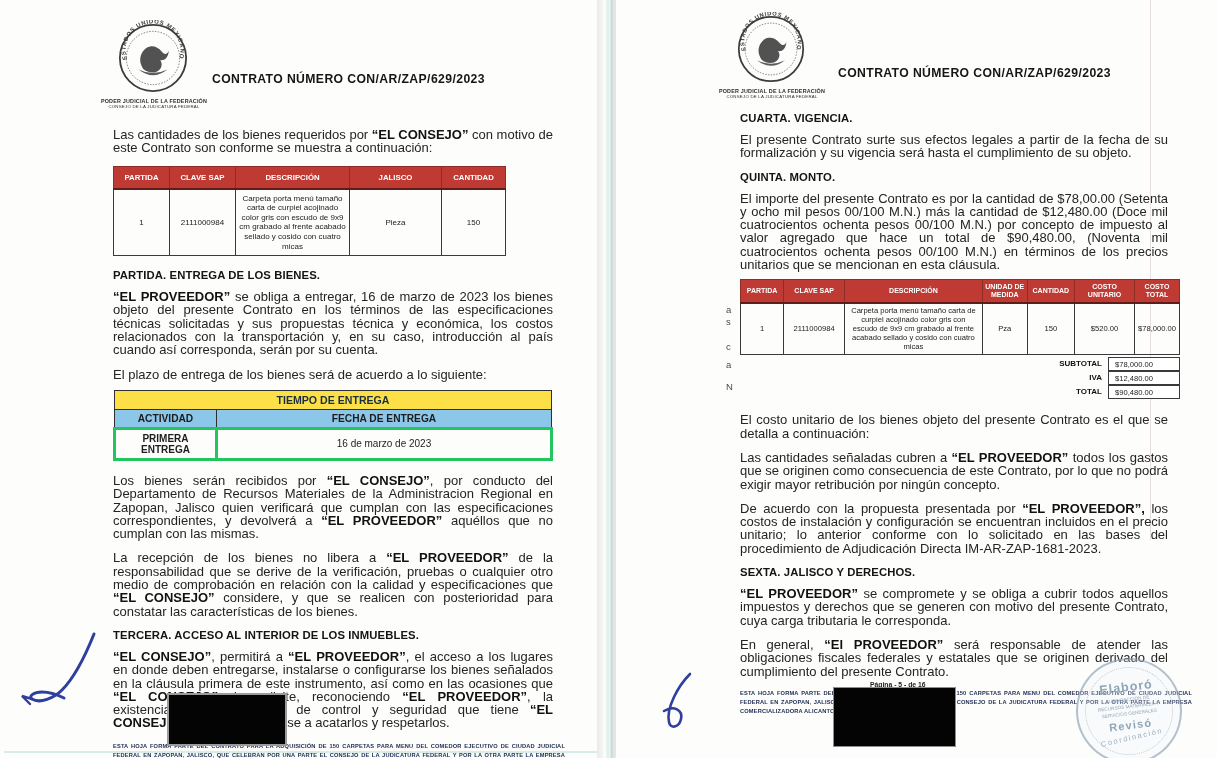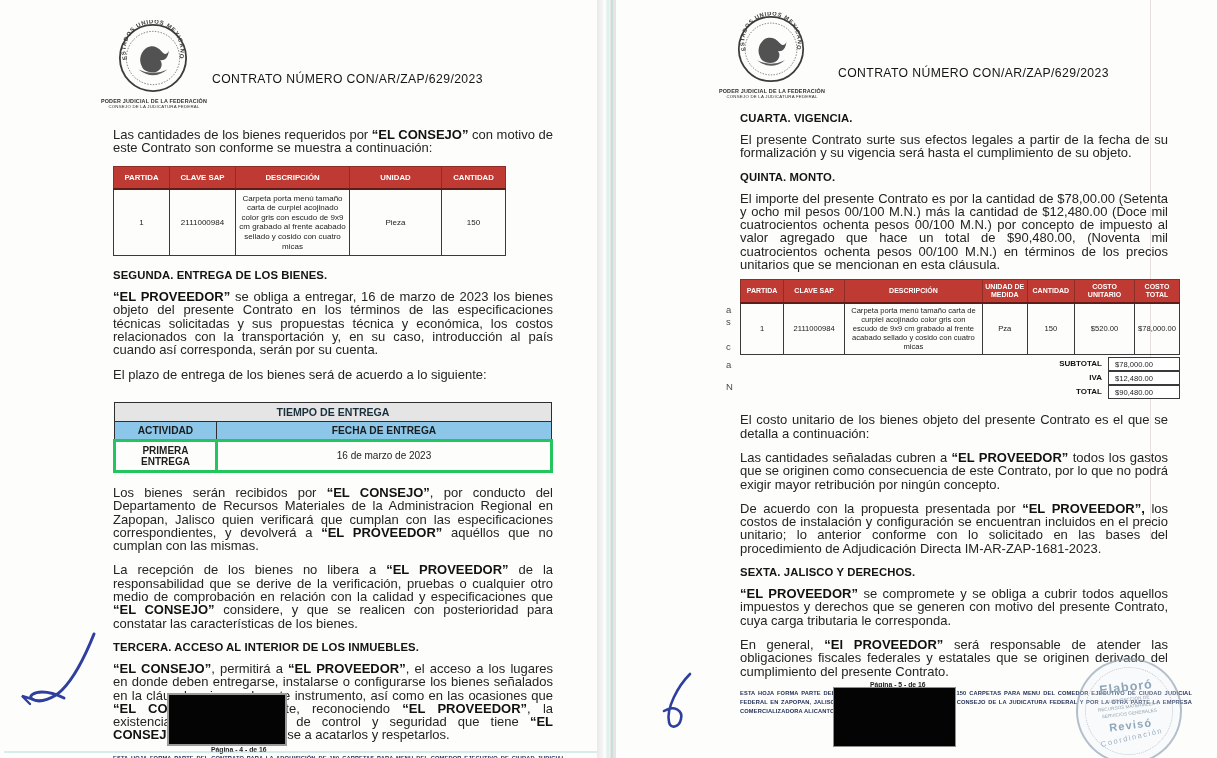--- a/index.html
+++ b/index.html
@@ -10,21 +10,21 @@
   .page-left { left:0; width:598px; }
   .page-right { left:610px; width:607px; }
   .divider { position:absolute; left:597px; top:0; width:14px; height:758px;
              background:linear-gradient(90deg,#e9e9e7 0%,#f5f5f4 40%,#ffffff 55%,#d9efec 78%,#fbfbfa 100%); }
 
   
   .seal { position:absolute; }
   .org-lines { position:absolute; text-align:center; color:#2e2e2e; }
   .org1 { font-size:5.4px; font-weight:bold; letter-spacing:.2px; }
   .org2 { font-size:4.4px; letter-spacing:.2px; }
-  .doc-title { position:absolute; font-size:12.2px; font-weight:normal; letter-spacing:.4px; color:#151515; }
+  .doc-title { position:absolute; font-size:12.2px; font-weight:bold; letter-spacing:.4px; color:#151515; }
 
   
   .flow { position:absolute; }
   .flow-left  { left:113px; top:128px; width:440px; }
   .flow-right { left:130px; top:112px; width:428px; }
   .p { font-size:13px; line-height:13.3px; text-align:justify; margin-bottom:11px; color:#242424; }
   .p b { color:#111; }
   .h { font-size:11.3px; font-weight:bold; margin-bottom:9px; color:#141414; letter-spacing:.1px; }
 
   
@@ -38,21 +38,21 @@
   .cost-table th { background:#bf3a33; color:#fff; font-size:7px; font-weight:bold;
                    border:1px solid #8e2c26; border-bottom:2px solid #5f1d19; padding:3px 2px; line-height:8px;}
   .cost-table td { border:1px solid #3a3a3a; font-size:7.6px; text-align:center; padding:3px 3px;
                    line-height:8.8px; color:#222; }
   .totals { width:440px; margin:2px 0 14px 0; }
   .tot-row { display:flex; justify-content:flex-end; align-items:stretch; }
   .tot-label { font-size:8px; font-weight:bold; padding:2px 6px 1px 0; color:#111; }
   .tot-value { width:72px; border:1px solid #3a3a3a; font-size:7.6px; text-align:left;
                padding:2px 0 1px 6px; background:#fff; }
   .delivery-table { width:440px; margin:3px 0 13px 0; }
-  .delivery-table .ttl { background:#e5e5e5; font-size:10.6px; font-weight:bold; text-align:center;
+  .delivery-table .ttl { background:#fde047; font-size:10.6px; font-weight:bold; text-align:center;
                          border:1px solid #2e2e2e; padding:3px 0; color:#19303c; }
   .delivery-table .hdr { background:#8cc7e9; font-size:10.2px; font-weight:bold; text-align:center;
                          border:1px solid #2e2e2e; padding:3px 0; color:#1c1c1c; }
   .delivery-table td { border:3px solid #22c55e; font-size:10px; text-align:center; padding:3px 4px; }
   .cell-bold { font-weight:bold; }
   .col-activity { width:102px; }
 
   
   .pnum { font-size:6.8px; font-weight:bold; color:#222; margin:3px 0 1px 0; }
   .pnum-left { padding-left:98px; }
@@ -116,38 +116,38 @@
 
     <div class="flow flow-left">
       <p class="p"><span>Las cantidades de los bienes requeridos por </span><b>“EL CONSEJO”</b><span> con motivo de este Contrato son conforme se muestra a continuación:</span></p>
 
       <table class="items-table">
         <thead>
           <tr>
             <th style="width:56px">PARTIDA</th>
             <th style="width:66px">CLAVE SAP</th>
             <th style="width:114px">DESCRIPCIÓN</th>
-            <th style="width:92px">UNIDAD</th>
+            <th style="width:92px">JALISCO</th>
             <th>CANTIDAD</th>
           </tr>
         </thead>
         <tbody>
           <tr>
             <td>1</td>
             <td>2111000984</td>
             <td>Carpeta porta menú tamaño carta de curpiel acojinado color gris con escudo de 9x9 cm grabado al frente acabado sellado y cosido con cuatro micas</td>
             <td>Pieza</td>
             <td>150</td>
           </tr>
         </tbody>
       </table>
 
-      <div class="h">SEGUNDA. ENTREGA DE LOS BIENES.</div>
+      <div class="h">PARTIDA. ENTREGA DE LOS BIENES.</div>
       <p class="p"><b>“EL PROVEEDOR”</b><span> se obliga a entregar, 16 de marzo de 2023 los bienes objeto del presente Contrato en los términos de las especificaciones técnicas solicitadas y sus propuestas técnica y económica, los costos relacionados con la transportación y, en su caso, introducción al país cuando así corresponda, serán por su cuenta.</span></p>
-      <p class="p" style="margin-bottom:21px">El plazo de entrega de los bienes será de acuerdo a lo siguiente:</p>
+      <p class="p" style="margin-bottom:9px">El plazo de entrega de los bienes será de acuerdo a lo siguiente:</p>
 
       <table class="delivery-table">
         <tbody>
             <tr>
           <td class="ttl" colspan="2">TIEMPO DE ENTREGA</td>
         </tr>
         <tr>
           <td class="hdr col-activity">ACTIVIDAD</td>
           <td class="hdr">FECHA DE ENTREGA</td>
         </tr>

